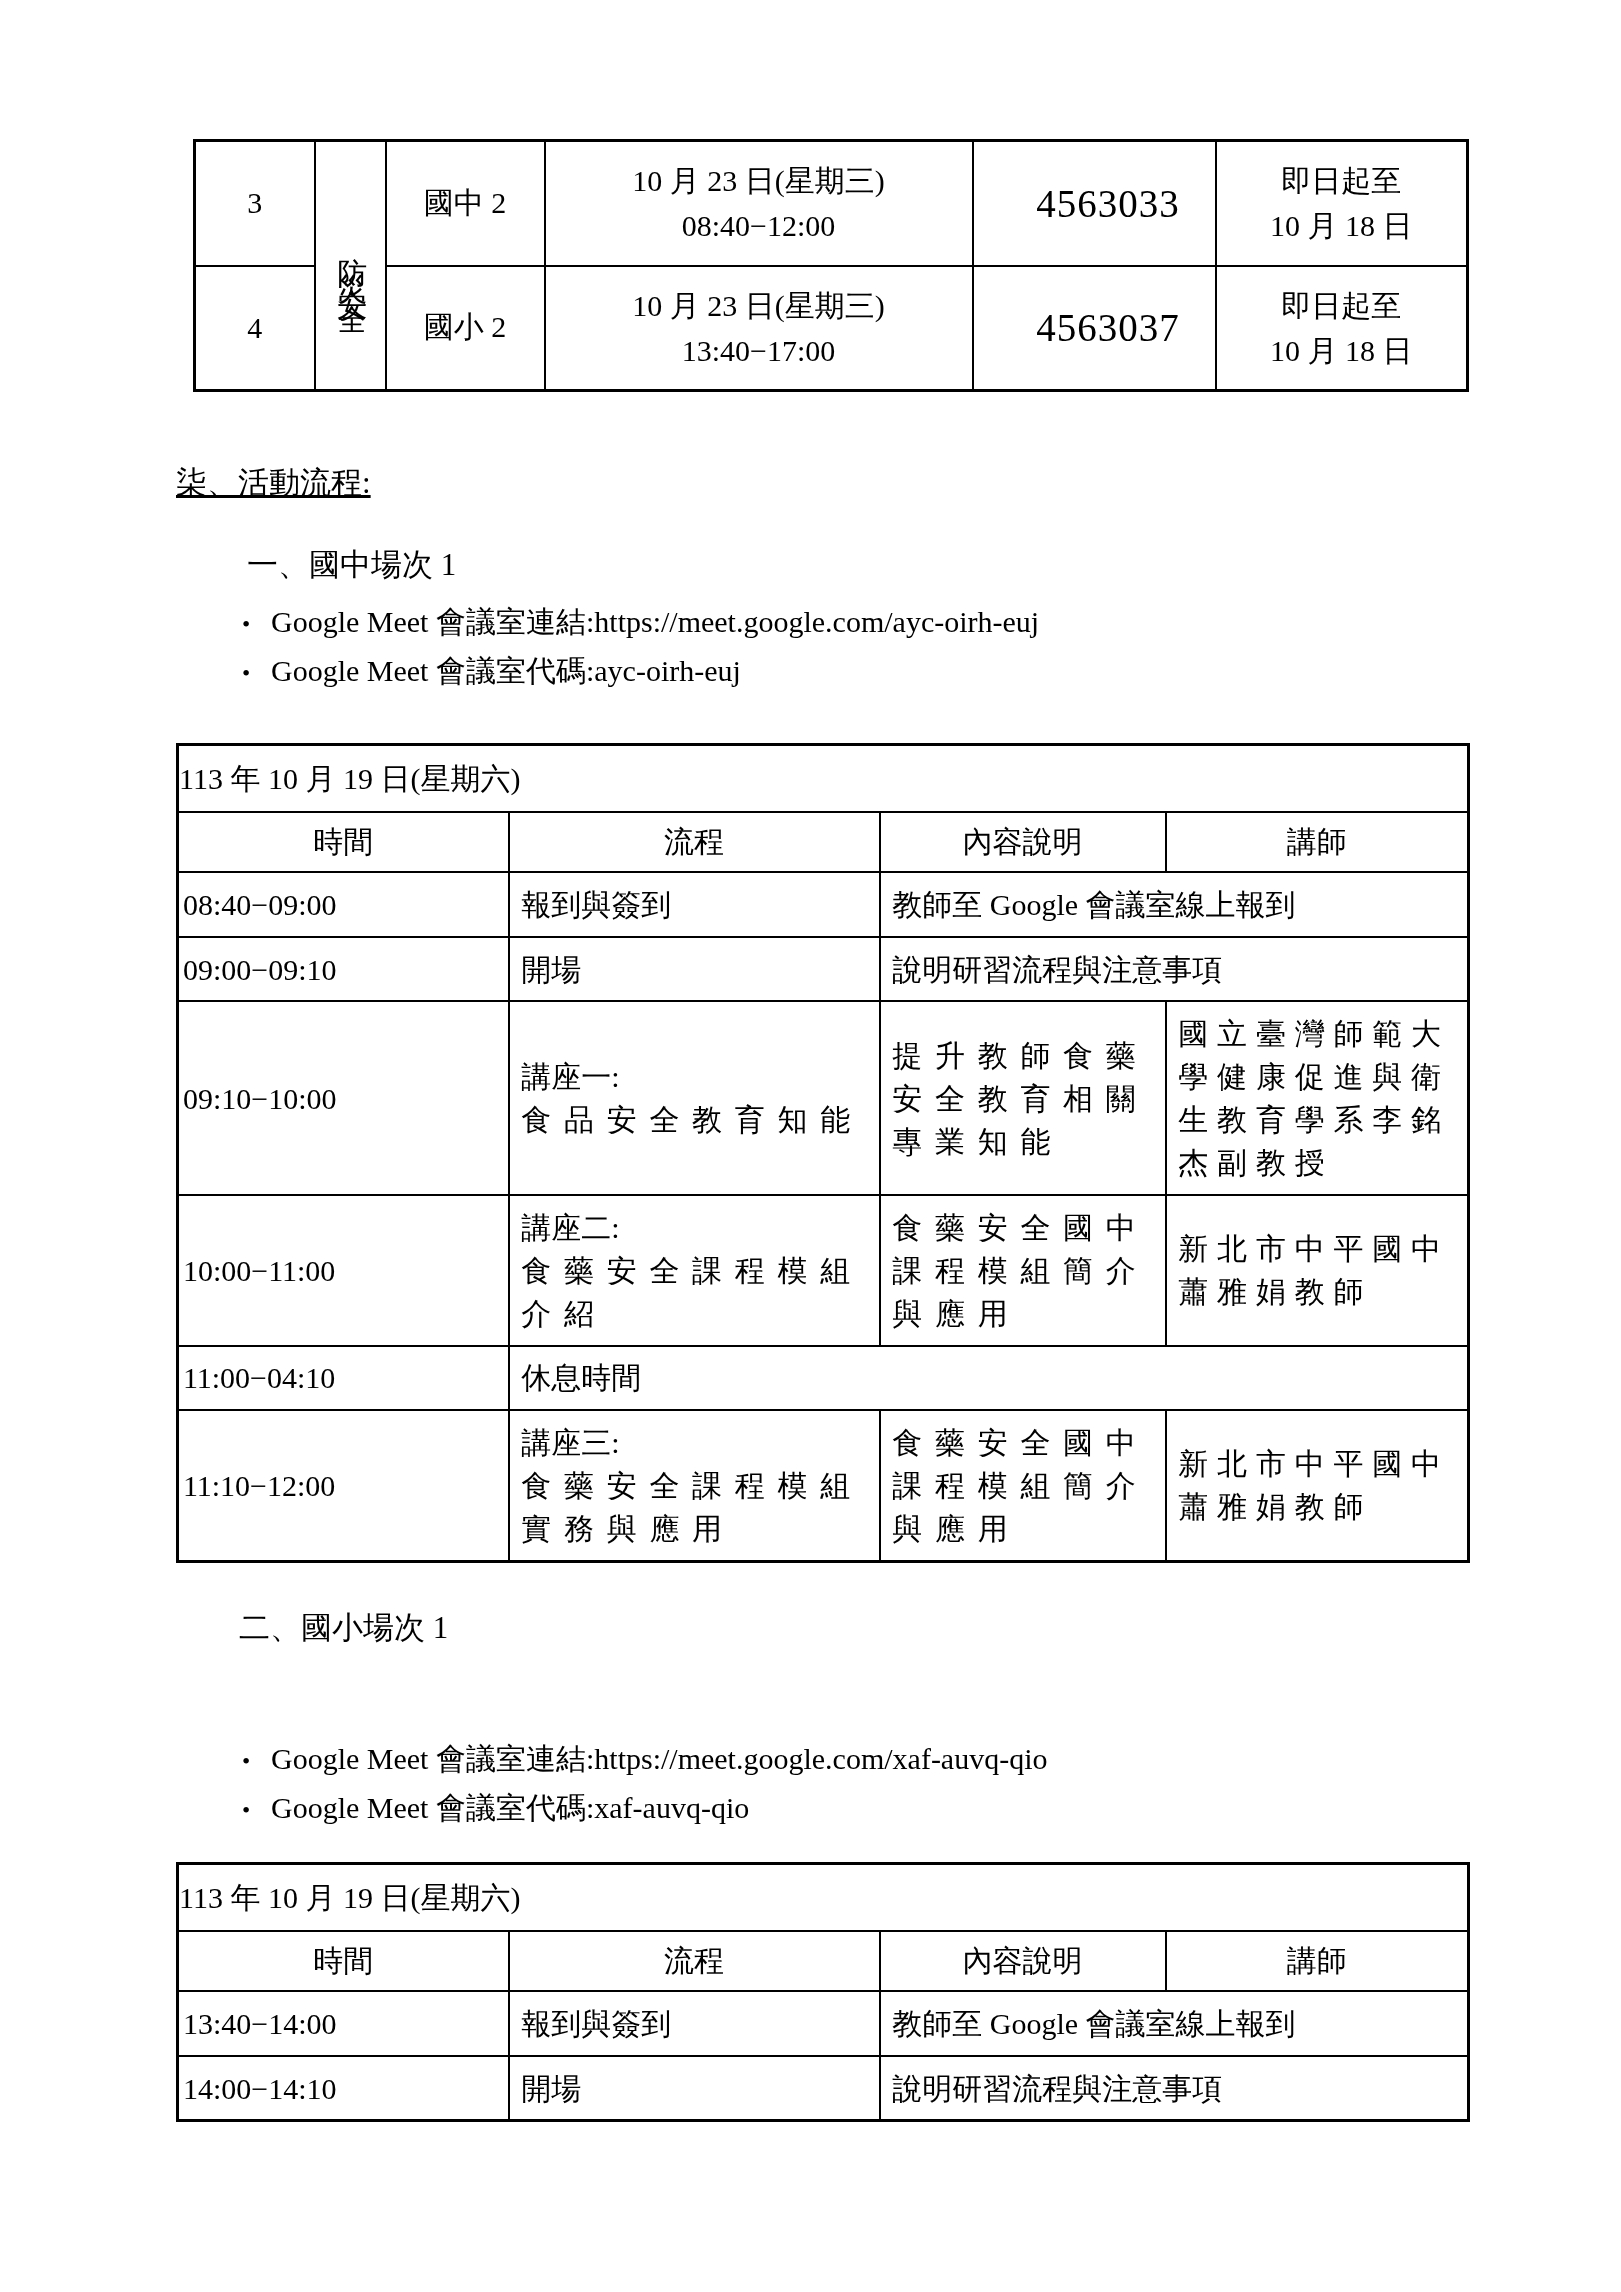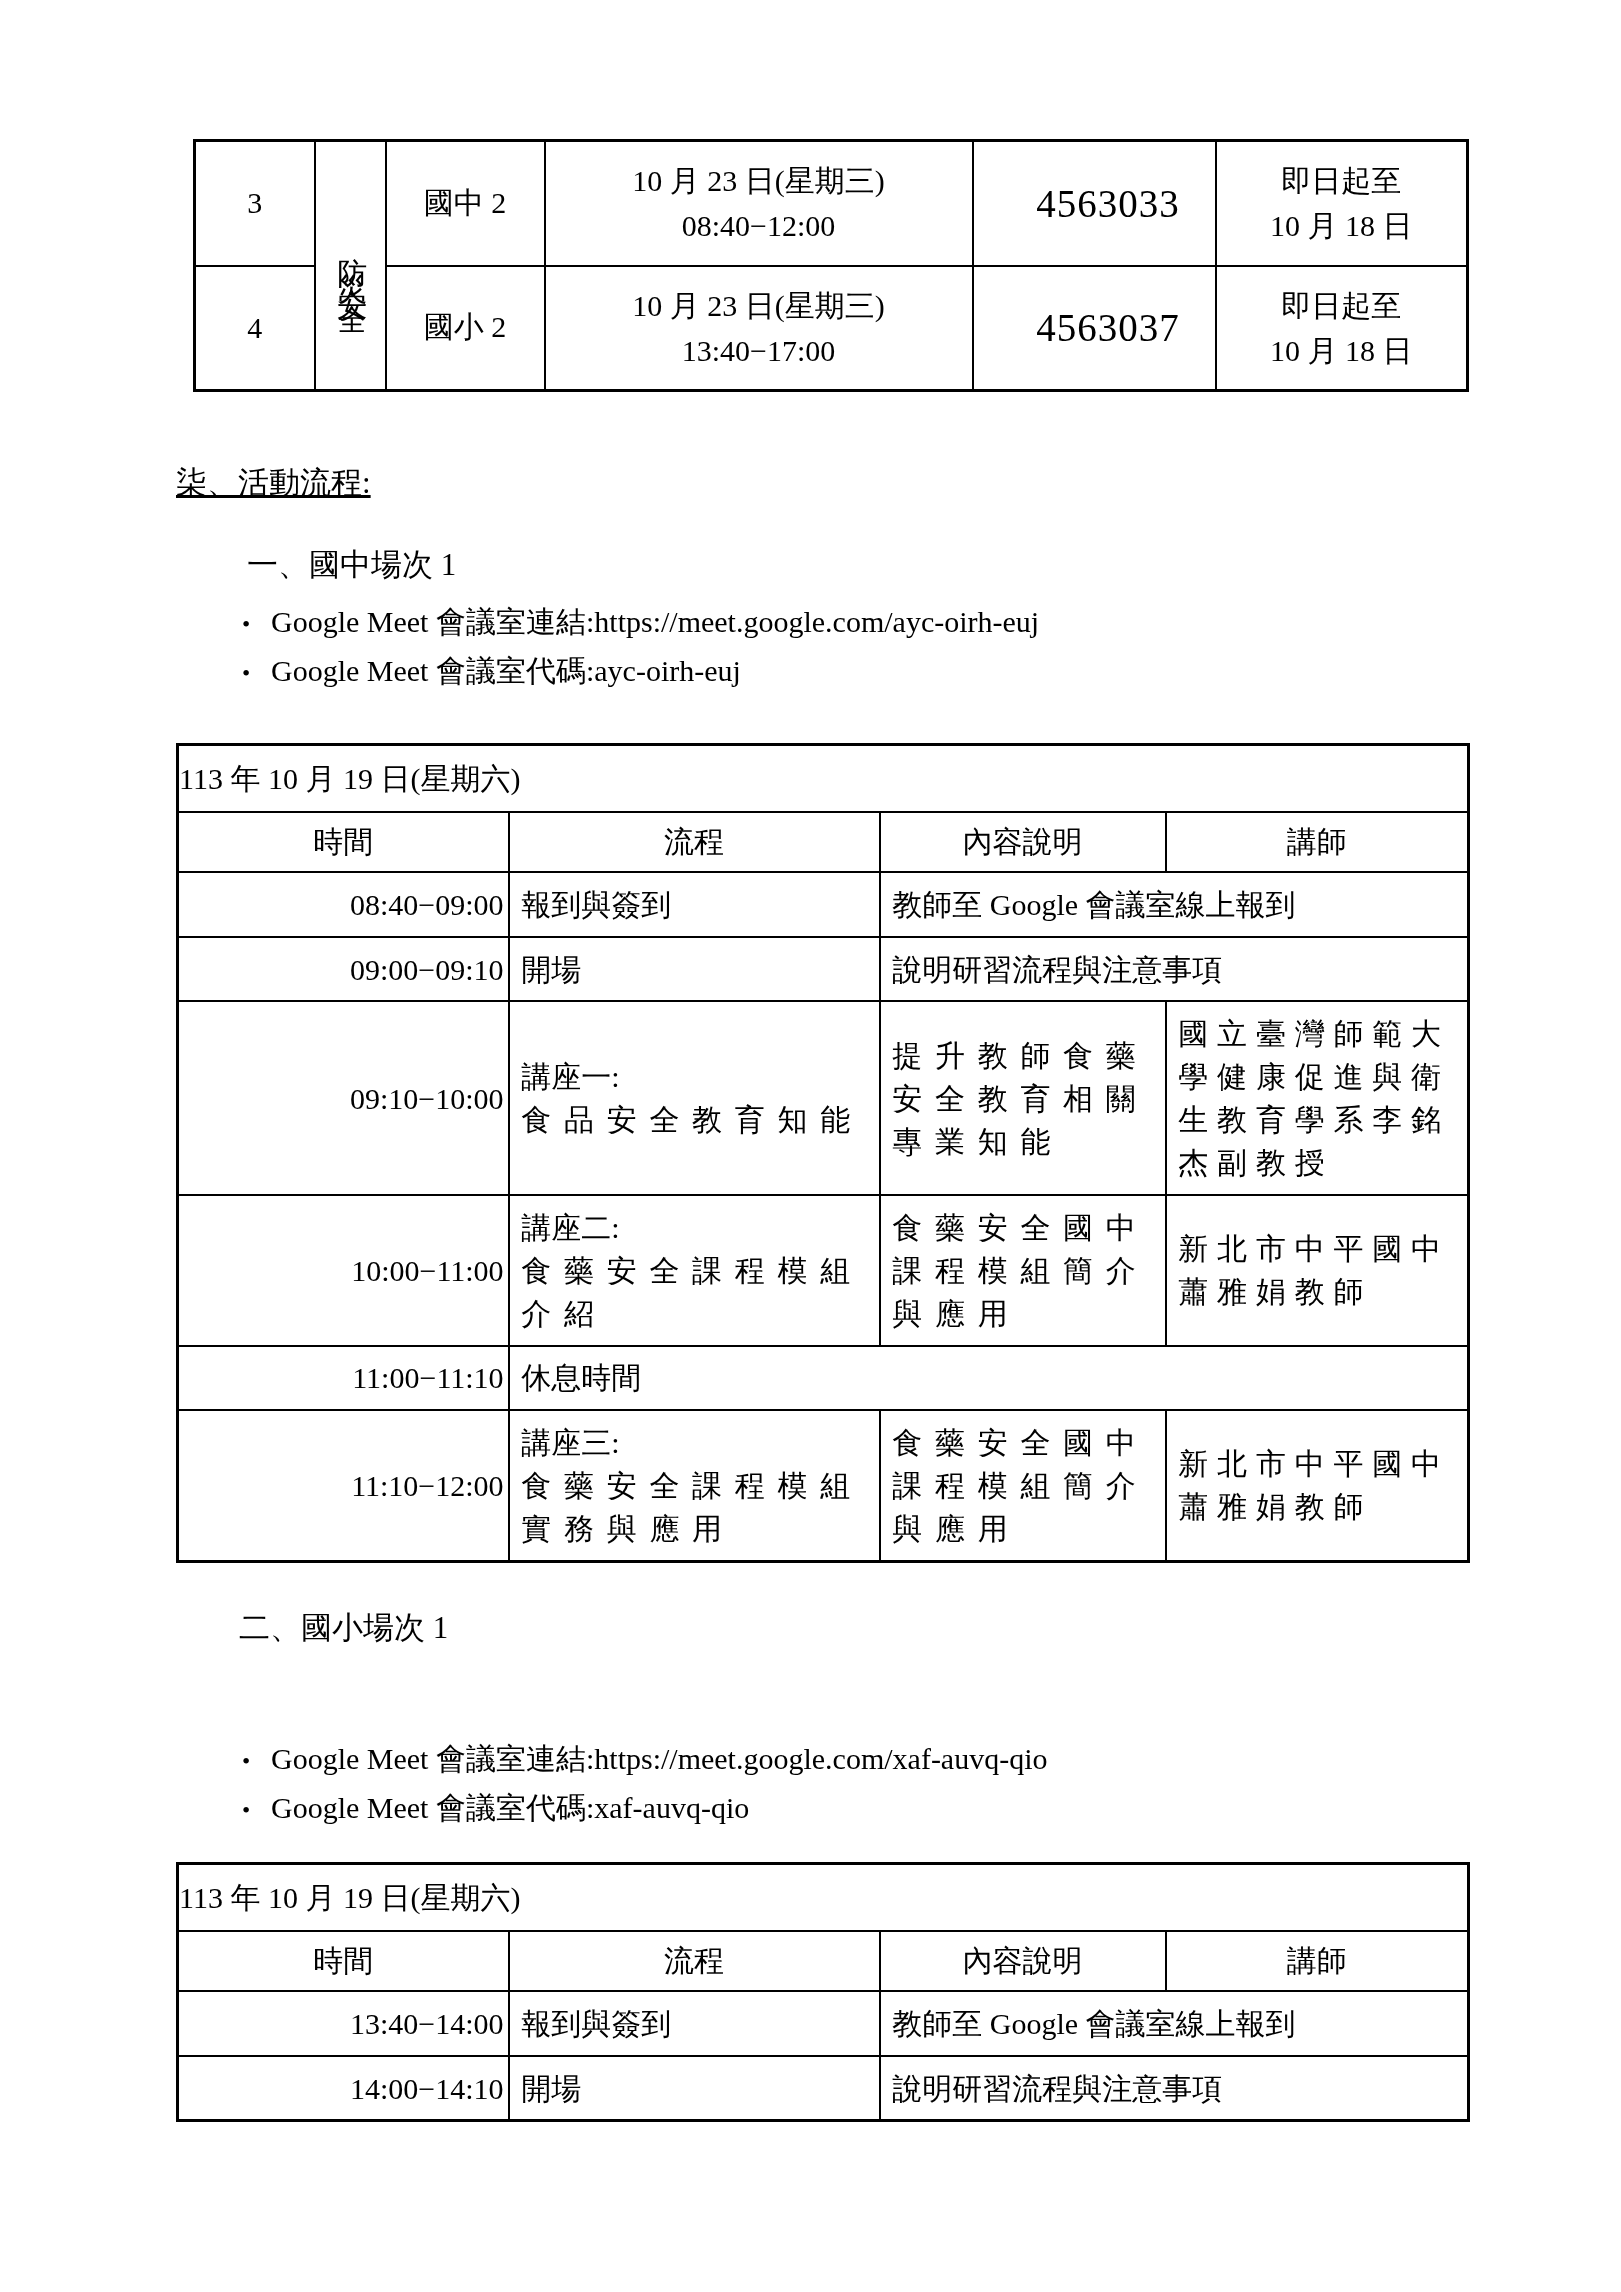--- a/index.html
+++ b/index.html
@@ -34,21 +34,21 @@
     margin: 0 auto;
     letter-spacing: 15.7px;
     font-size: 30px;
     line-height: 59px;
   }
 
   .sched { border: 3.9px solid #000; width: 1292px; font-size: 30px; }
   .sched td { padding: 9.8px 11.8px; line-height: 43px; }
   .sched .title-row td { text-align: left; padding: 11.8px 0; line-height: 41px; }
   .sched .head-row td { text-align: center; padding: 8.8px 0; line-height: 41px; }
-  .sched .time { text-align: right; white-space: nowrap; padding: 9.8px 3.9px; }
+  .sched .time { text-align: left; white-space: nowrap; padding: 9.8px 3.9px; }
   .sp1 { letter-spacing: 12.7px; }   
   .sp2 { letter-spacing: 8.8px; }    
 
   
   .heading { font-size: 31px; line-height: 39px; }
   .bullets { font-size: 30px; }
   .bullet-line { display: flex; align-items: baseline; height: 49px; }
   .blt { width: 29px; font-size: 23.5px; }
 </style>
 </head>
@@ -144,21 +144,21 @@
     <tr>
       <td class="time">10:00−11:00</td>
       <td>
         <div>講座二:</div>
         <div class="sp1">食藥安全課程模組介紹</div>
       </td>
       <td class="sp1">食藥安全國中課程模組簡介與應用</td>
       <td class="sp2">新北市中平國中蕭雅娟教師</td>
     </tr>
     <tr>
-      <td class="time">11:00−11:10</td>
+      <td class="time">11:00−04:10</td>
       <td colspan="3">休息時間</td>
     </tr>
     <tr>
       <td class="time">11:10−12:00</td>
       <td>
         <div>講座三:</div>
         <div class="sp1">食藥安全課程模組實務與應用</div>
       </td>
       <td class="sp1">食藥安全國中課程模組簡介與應用</td>
       <td class="sp2">新北市中平國中蕭雅娟教師</td>

